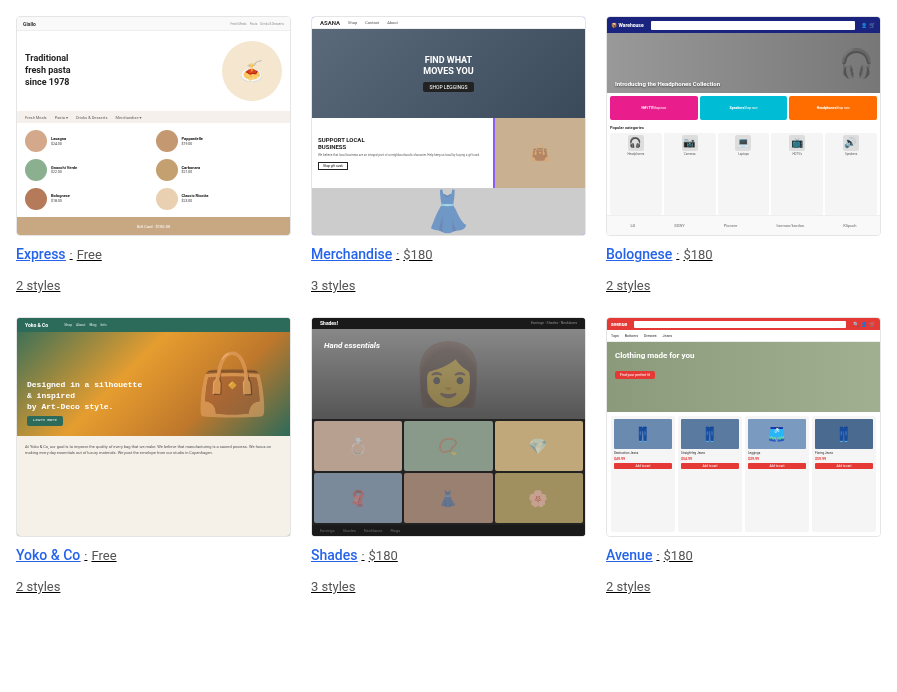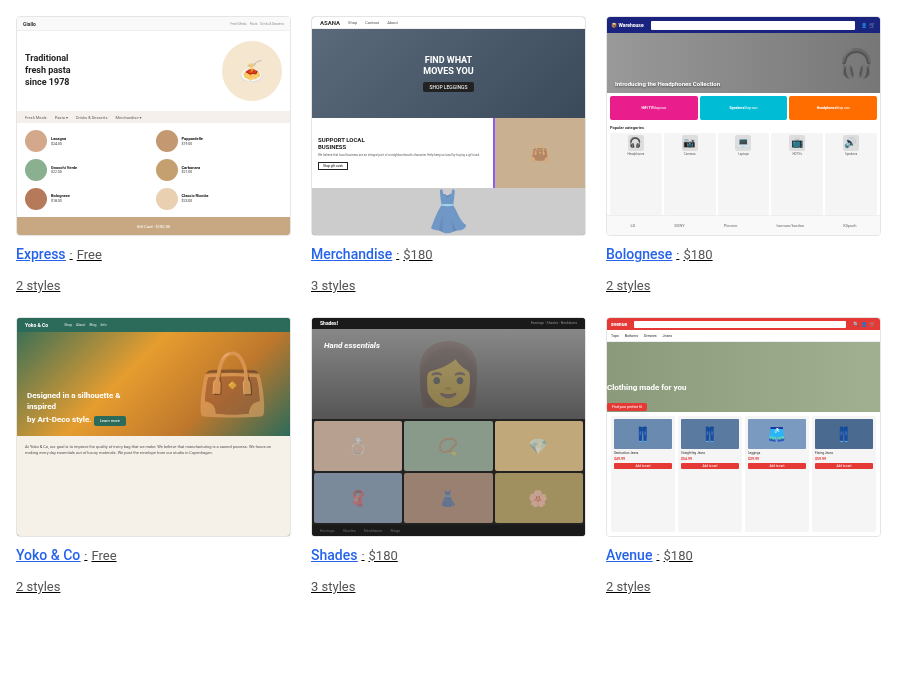--- a/index.html
+++ b/index.html
@@ -356,20 +356,21 @@
       display: flex;
       align-items: flex-end;
       padding: 10px;
     }
     .yoko-hero-text {
       color: #fff;
       font-size: 8px;
       font-weight: bold;
       line-height: 1.4;
       max-width: 120px;
+      font-family: Liberation Mono, monospace;
     }
     .yoko-hero-text .yoko-cta {
       display: inline-block;
       background: #2c6b5a;
       color: #fff;
       font-size: 4px;
       padding: 2px 6px;
       margin-top: 4px;
       border-radius: 2px;
       font-weight: normal;
@@ -472,22 +473,22 @@
       display: flex;
       align-items: center;
       padding: 0 4px;
       gap: 6px;
     }
     .avenue-nav span { font-size: 3.5px; color: #333; }
     .avenue-hero {
       height: 70px;
       background: linear-gradient(90deg, #8a9a7a 0%, #a0b090 100%);
       display: flex;
-      align-items: flex-end;
-      padding: 0;
+      align-items: flex-start;
+      padding: 8px;
     }
     .avenue-hero-text {
       font-size: 8px;
       font-weight: bold;
       color: #fff;
       line-height: 1.4;
     }
     .avenue-hero-cta {
       display: inline-block;
       background: #e53935;

